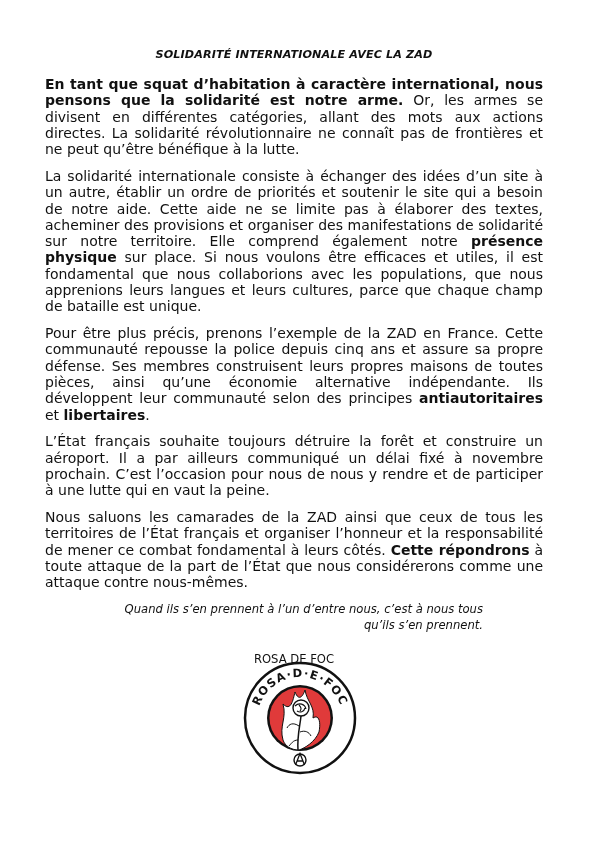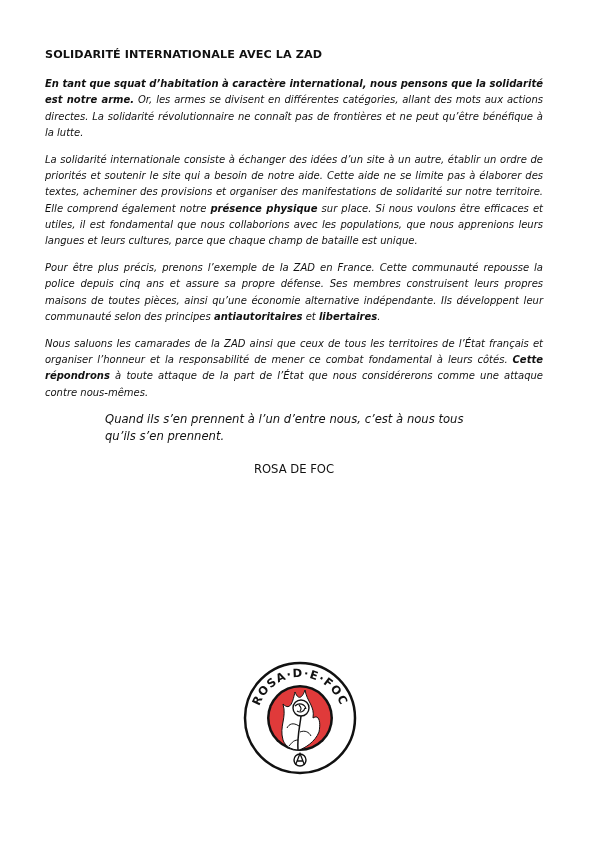--- a/index.html
+++ b/index.html
@@ -1,34 +1,35 @@
 <!DOCTYPE html>
 <html><head>
 <meta charset="utf-8">
 <style>
   html, body { margin: 0; padding: 0; background: #ffffff; }
   body { width: 600px; height: 850px; position: relative; overflow: hidden;
          font-family: "DejaVu Sans", sans-serif; color: #111; }
   .page { position: absolute; left: 45px; top: 48px; width: 498px; }
-  .title { text-align: left; font-weight: bold; font-size: 11.2px; margin: 0 0 15px 0; letter-spacing: 0.1px; }
-  p.para { font-size: 10px; line-height: 16.3px; margin: 0 0 10.5px 0; text-align: justify; font-style: italic; }
+  .title { text-align: center; font-weight: bold; font-size: 11.2px; margin: 0 0 15px 0; letter-spacing: 0.1px; font-style: italic; }
+  p.para { font-size: 14px; line-height: 16.3px; margin: 0 0 10.5px 0; text-align: justify; }
   p.para b { font-weight: bold; }
-  .quote { text-align: left; font-style: italic; font-size: 11.6px; line-height: 16.3px; margin: 6px 60px 0 60px; }
+  .quote { text-align: right; font-style: italic; font-size: 11.6px; line-height: 16.3px; margin: 6px 60px 0 60px; }
   .signature { text-align: center; font-size: 11.6px; margin-top: 18px; }
   .logo { position: absolute; left: 243px; top: 660px; width: 114px; height: 116px; }
 </style>
 </head>
 <body>
 
 <div class="page">
   <div class="title">SOLIDARITÉ INTERNATIONALE AVEC LA ZAD</div>
   <div id="paras">
       <p class="para"><b>En tant que squat d’habitation à caractère international, nous pensons que la solidarité est notre arme.</b><span> Or, les armes se divisent en différentes catégories, allant des mots aux actions directes. La solidarité révolutionnaire ne connaît pas de frontières et ne peut qu’être bénéfique à la lutte.</span></p>
       <p class="para"><span>La solidarité internationale consiste à échanger des idées d’un site à un autre,  établir un ordre de priorités et soutenir le site qui a besoin de notre aide. Cette aide ne se limite pas à élaborer des textes, acheminer des provisions et organiser des manifestations de solidarité sur notre territoire. Elle comprend également notre </span><b>présence physique</b><span> sur place.    Si nous voulons être efficaces et utiles, il est fondamental que nous collaborions avec les populations, que nous apprenions leurs langues et leurs cultures,  parce que chaque champ de bataille est unique.</span></p>
       <p class="para"><span>Pour être plus précis, prenons l’exemple de la ZAD en France. Cette communauté repousse la police depuis cinq ans et assure sa propre défense. Ses membres construisent leurs propres maisons de toutes pièces, ainsi qu’une économie alternative indépendante.     Ils développent leur communauté selon des principes </span><b>antiautoritaires</b><span> et </span><b>libertaires</b><span>.</span></p>
+      <p class="para"><span>L’État français souhaite toujours détruire la forêt et construire un aéroport. Il a par ailleurs communiqué un délai fixé à novembre prochain. C’est l’occasion pour nous de nous y rendre et de participer à une lutte qui en vaut la peine.</span></p>
       <p class="para"><span>Nous saluons les camarades de la ZAD ainsi que ceux de tous les territoires de l’État français et organiser l’honneur et la responsabilité de mener ce combat fondamental à leurs côtés. </span><b>Cette répondrons</b><span> à toute attaque de la part de l’État que nous considérerons comme une attaque contre nous-mêmes.</span></p>
     </div>
   <div class="quote">Quand ils s’en prennent à l’un d’entre nous, c’est à nous tous qu’ils s’en prennent.</div>
   <div class="signature">ROSA DE FOC</div>
 </div>
 
 <div class="logo">
   <svg width="114" height="116" viewBox="0 0 114 116">
     <defs>
       <path id="ringPath" d="M 14 60 A 43 43 0 0 1 100 60"></path>

